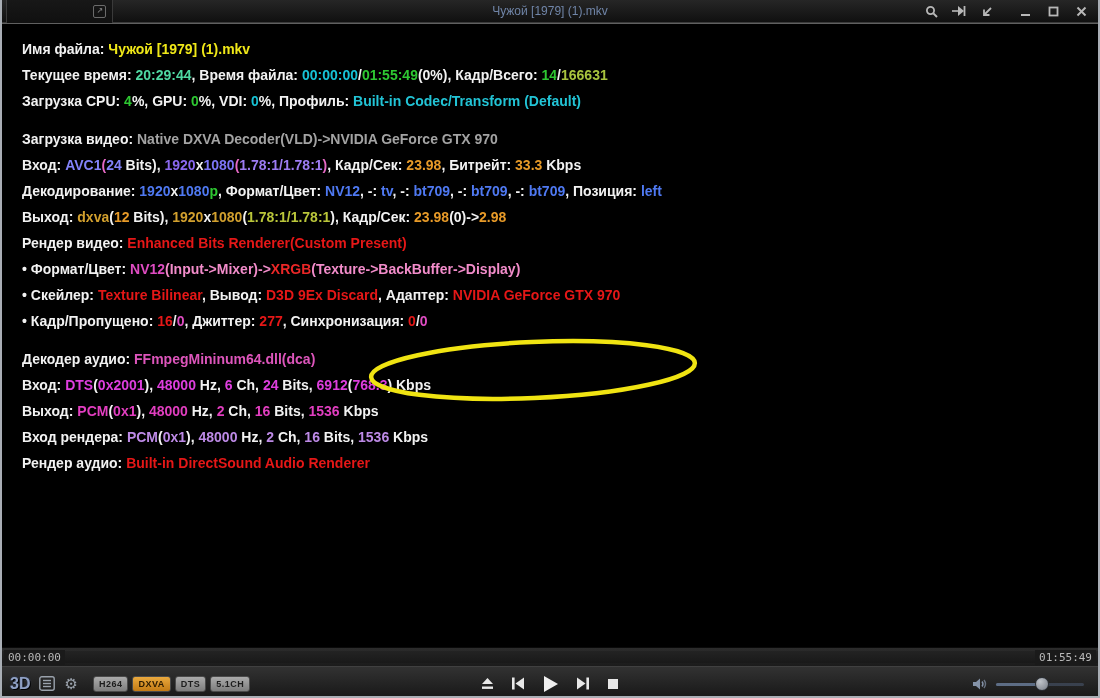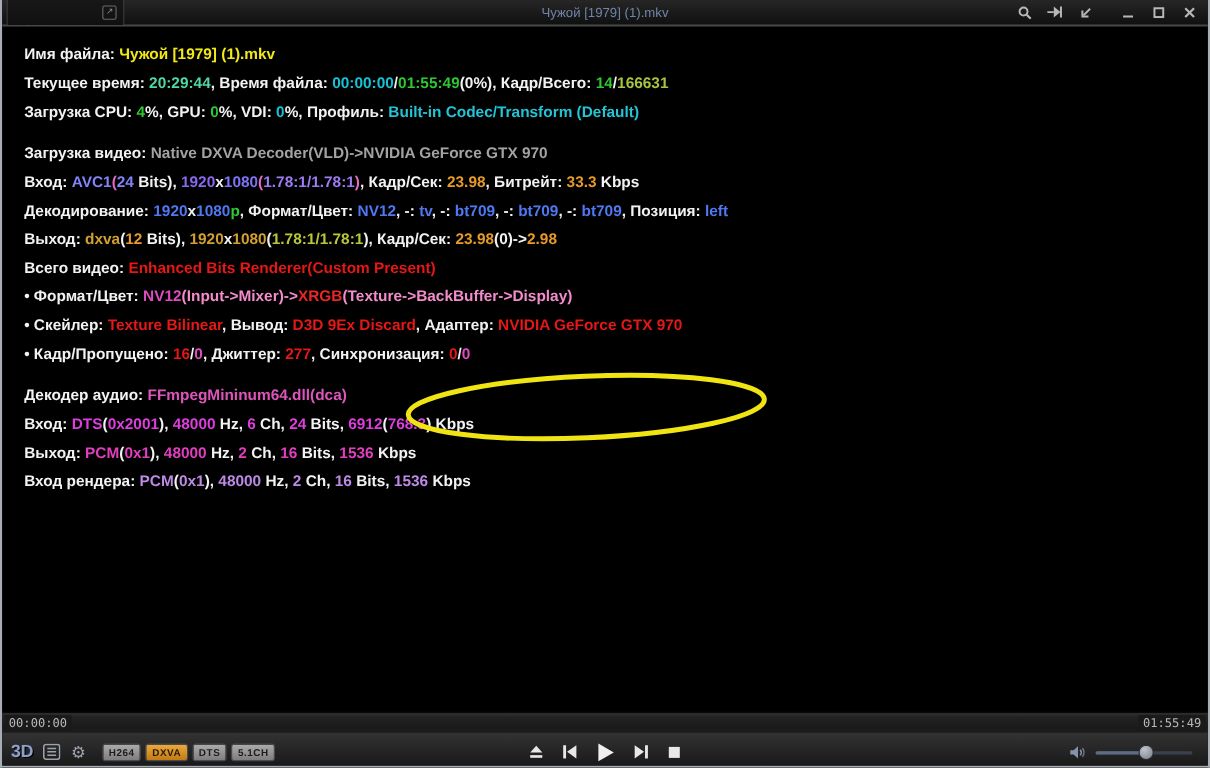--- a/index.html
+++ b/index.html
@@ -113,30 +113,31 @@
         <div class="osd-block">
           <div class="osd-line"><span style="color: rgb(242, 242, 242);">Имя файла: </span><span style="color: rgb(240, 232, 24);">Чужой [1979] (1).mkv</span></div>
           <div class="osd-line"><span style="color: rgb(242, 242, 242);">Текущее время: </span><span style="color: rgb(79, 216, 162);">20:29:44</span><span style="color: rgb(242, 242, 242);">, Время файла: </span><span style="color: rgb(23, 195, 214);">00:00:00</span><span style="color: rgb(242, 242, 242);">/</span><span style="color: rgb(46, 200, 50);">01:55:49</span><span style="color: rgb(242, 242, 242);">(0%)</span><span style="color: rgb(242, 242, 242);">, Кадр/Всего: </span><span style="color: rgb(46, 200, 50);">14</span><span style="color: rgb(242, 242, 242);">/</span><span style="color: rgb(168, 195, 62);">166631</span></div>
           <div class="osd-line"><span style="color: rgb(242, 242, 242);">Загрузка CPU: </span><span style="color: rgb(46, 200, 50);">4</span><span style="color: rgb(242, 242, 242);">%, GPU: </span><span style="color: rgb(46, 200, 50);">0</span><span style="color: rgb(242, 242, 242);">%, VDI: </span><span style="color: rgb(23, 195, 214);">0</span><span style="color: rgb(242, 242, 242);">%, Профиль: </span><span style="color: rgb(34, 196, 214);">Built-in Codec/Transform (Default)</span></div>
         </div>
         <div class="osd-block">
           <div class="osd-line"><span style="color: rgb(242, 242, 242);">Загрузка видео: </span><span style="color: #a3a3a3;">Native DXVA Decoder(VLD)-&gt;NVIDIA GeForce GTX 970</span></div>
           <div class="osd-line"><span style="color: rgb(242, 242, 242);">Вход: </span><span style="color: rgb(131, 131, 250);">AVC1</span><span style="color: rgb(229, 105, 197);">(</span><span style="color: rgb(131, 131, 250);">24</span><span style="color: rgb(242, 242, 242);"> Bits), </span><span style="color: rgb(138, 104, 238);">1920</span><span style="color: rgb(242, 242, 242);">x</span><span style="color: rgb(125, 117, 246);">1080</span><span style="color: rgb(229, 105, 197);">(</span><span style="color: rgb(157, 124, 242);">1.78:1/1.78:1</span><span style="color: rgb(229, 105, 197);">)</span><span style="color: rgb(242, 242, 242);">, Кадр/Сек: </span><span style="color: rgb(231, 154, 40);">23.98</span><span style="color: rgb(242, 242, 242);">, Битрейт: </span><span style="color: rgb(231, 154, 40);">33.3</span><span style="color: rgb(242, 242, 242);"> Kbps</span></div>
           <div class="osd-line"><span style="color: rgb(242, 242, 242);">Декодирование: </span><span style="color: rgb(79, 121, 242);">1920</span><span style="color: rgb(242, 242, 242);">x</span><span style="color: rgb(79, 121, 242);">1080</span><span style="color: rgb(46, 200, 50);">p</span><span style="color: rgb(242, 242, 242);">, Формат/Цвет: </span><span style="color: rgb(79, 121, 242);">NV12</span><span style="color: rgb(242, 242, 242);">, -: </span><span style="color: rgb(79, 121, 242);">tv</span><span style="color: rgb(242, 242, 242);">, -: </span><span style="color: rgb(79, 121, 242);">bt709</span><span style="color: rgb(242, 242, 242);">, -: </span><span style="color: rgb(79, 121, 242);">bt709</span><span style="color: rgb(242, 242, 242);">, -: </span><span style="color: rgb(79, 121, 242);">bt709</span><span style="color: rgb(242, 242, 242);">, Позиция: </span><span style="color: rgb(79, 121, 242);">left</span></div>
           <div class="osd-line"><span style="color: rgb(242, 242, 242);">Выход: </span><span style="color: rgb(210, 160, 46);">dxva</span><span style="color: rgb(242, 242, 242);">(</span><span style="color: rgb(231, 154, 40);">12</span><span style="color: rgb(242, 242, 242);"> Bits), </span><span style="color: rgb(210, 160, 46);">1920</span><span style="color: rgb(242, 242, 242);">x</span><span style="color: rgb(210, 160, 46);">1080</span><span style="color: rgb(242, 242, 242);">(</span><span style="color: rgb(186, 198, 58);">1.78:1/1.78:1</span><span style="color: rgb(242, 242, 242);">), Кадр/Сек: </span><span style="color: rgb(231, 154, 40);">23.98</span><span style="color: rgb(242, 242, 242);">(0)-&gt;</span><span style="color: rgb(231, 154, 40);">2.98</span></div>
-          <div class="osd-line"><span style="color: rgb(242, 242, 242);">Всего видео: </span><span style="color: rgb(229, 23, 23);">Enhanced Bits Renderer(Custom Present)</span></div>
+          <div class="osd-line"><span style="color: rgb(242, 242, 242);">Рендер видео: </span><span style="color: rgb(229, 23, 23);">Enhanced Bits Renderer(Custom Present)</span></div>
           <div class="osd-line"><span style="color: rgb(242, 242, 242);">• Формат/Цвет: </span><span style="color: rgb(223, 76, 194);">NV12</span><span style="color: rgb(242, 140, 202);">(Input-&gt;Mixer)-&gt;</span><span style="color: rgb(234, 39, 39);">XRGB</span><span style="color: rgb(242, 140, 202);">(Texture-&gt;BackBuffer-&gt;Display)</span></div>
           <div class="osd-line"><span style="color: rgb(242, 242, 242);">• Скейлер: </span><span style="color: rgb(229, 23, 23);">Texture Bilinear</span><span style="color: rgb(242, 242, 242);">, Вывод: </span><span style="color: rgb(229, 23, 23);">D3D 9Ex Discard</span><span style="color: rgb(242, 242, 242);">, Адаптер: </span><span style="color: rgb(229, 23, 23);">NVIDIA GeForce GTX 970</span></div>
           <div class="osd-line"><span style="color: rgb(242, 242, 242);">• Кадр/Пропущено: </span><span style="color: rgb(229, 23, 23);">16</span><span style="color: rgb(242, 242, 242);">/</span><span style="color: rgb(223, 76, 194);">0</span><span style="color: rgb(242, 242, 242);">, Джиттер: </span><span style="color: rgb(229, 23, 23);">277</span><span style="color: rgb(242, 242, 242);">, Синхронизация: </span><span style="color: rgb(229, 23, 23);">0</span><span style="color: rgb(242, 242, 242);">/</span><span style="color: rgb(223, 76, 194);">0</span></div>
         </div>
         <div class="osd-block">
           <div class="osd-line"><span style="color: rgb(242, 242, 242);">Декодер аудио: </span><span style="color: rgb(221, 85, 187);">FFmpegMininum64.dll(dca)</span></div>
           <div class="osd-line"><span style="color: rgb(242, 242, 242);">Вход: </span><span style="color: rgb(222, 62, 222);">DTS</span><span style="color: rgb(242, 242, 242);">(</span><span style="color: rgb(222, 62, 222);">0x2001</span><span style="color: rgb(242, 242, 242);">), </span><span style="color: rgb(222, 62, 222);">48000</span><span style="color: rgb(242, 242, 242);"> Hz, </span><span style="color: rgb(222, 62, 222);">6</span><span style="color: rgb(242, 242, 242);"> Ch, </span><span style="color: rgb(222, 62, 222);">24</span><span style="color: rgb(242, 242, 242);"> Bits, </span><span style="color: rgb(222, 62, 222);">6912</span><span style="color: rgb(242, 242, 242);">(</span><span style="color: rgb(222, 62, 222);">768.3</span><span style="color: rgb(242, 242, 242);">) Kbps</span></div>
           <div class="osd-line"><span style="color: rgb(242, 242, 242);">Выход: </span><span style="color: rgb(226, 62, 192);">PCM</span><span style="color: rgb(242, 242, 242);">(</span><span style="color: rgb(226, 62, 192);">0x1</span><span style="color: rgb(242, 242, 242);">), </span><span style="color: rgb(226, 62, 192);">48000</span><span style="color: rgb(242, 242, 242);"> Hz, </span><span style="color: rgb(226, 62, 192);">2</span><span style="color: rgb(242, 242, 242);"> Ch, </span><span style="color: rgb(226, 62, 192);">16</span><span style="color: rgb(242, 242, 242);"> Bits, </span><span style="color: rgb(226, 62, 192);">1536</span><span style="color: rgb(242, 242, 242);"> Kbps</span></div>
           <div class="osd-line"><span style="color: rgb(242, 242, 242);">Вход рендера: </span><span style="color: rgb(189, 138, 230);">PCM</span><span style="color: rgb(242, 242, 242);">(</span><span style="color: rgb(189, 138, 230);">0x1</span><span style="color: rgb(242, 242, 242);">), </span><span style="color: rgb(189, 138, 230);">48000</span><span style="color: rgb(242, 242, 242);"> Hz, </span><span style="color: rgb(189, 138, 230);">2</span><span style="color: rgb(242, 242, 242);"> Ch, </span><span style="color: rgb(189, 138, 230);">16</span><span style="color: rgb(242, 242, 242);"> Bits, </span><span style="color: rgb(189, 138, 230);">1536</span><span style="color: rgb(242, 242, 242);"> Kbps</span></div>
+          <div class="osd-line"><span style="color: rgb(242, 242, 242);">Рендер аудио: </span><span style="color: rgb(229, 23, 23);">Built-in DirectSound Audio Renderer</span></div>
         </div>
       </div>
     <svg class="hl-svg" width="1096" height="623">
       <ellipse cx="531" cy="346" rx="162" ry="28" fill="none" stroke="#f0e412" stroke-width="4.5" stroke-linecap="round" transform="rotate(-2.5 531 346)"></ellipse>
     </svg>
   </div>
 
   <div class="seekrow">
     <div class="seektrack"></div>
     <span class="t-cur">00:00:00</span>

